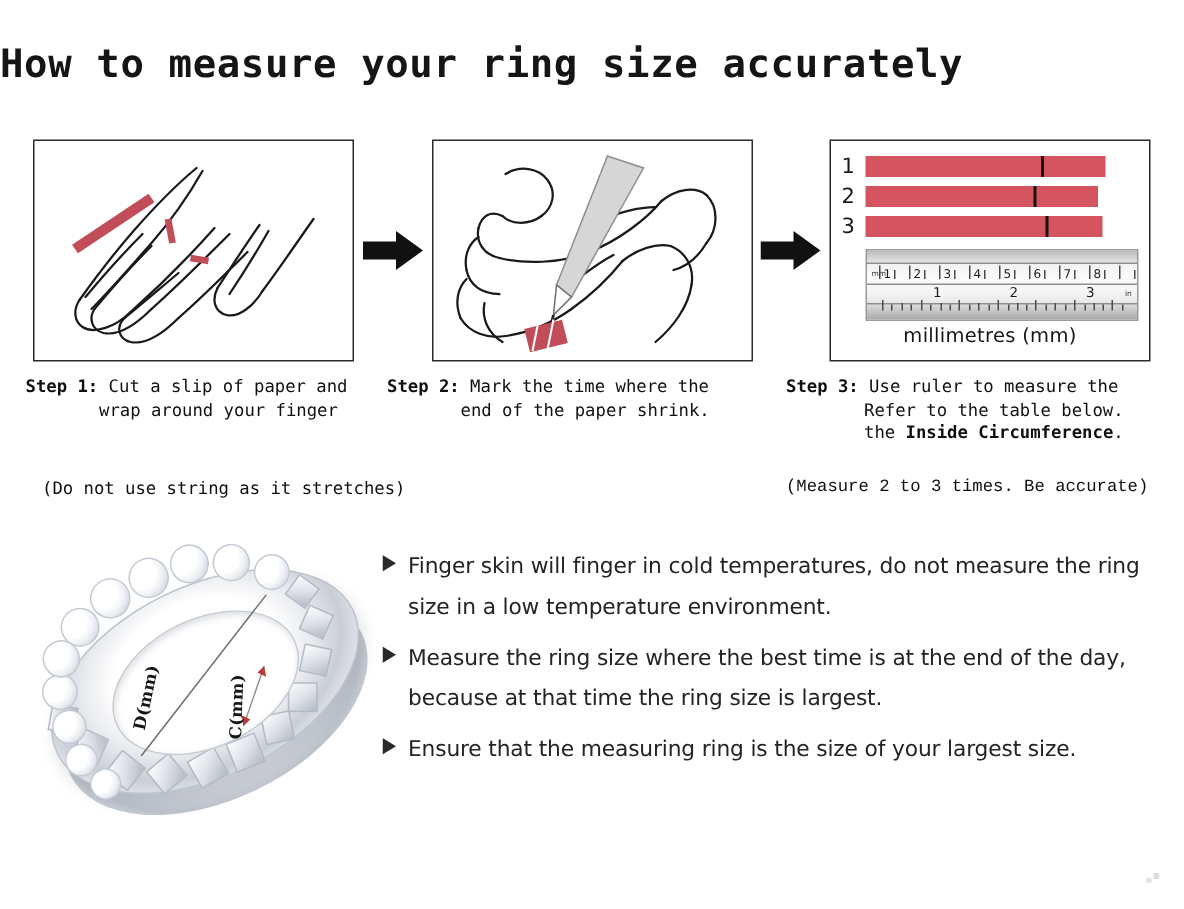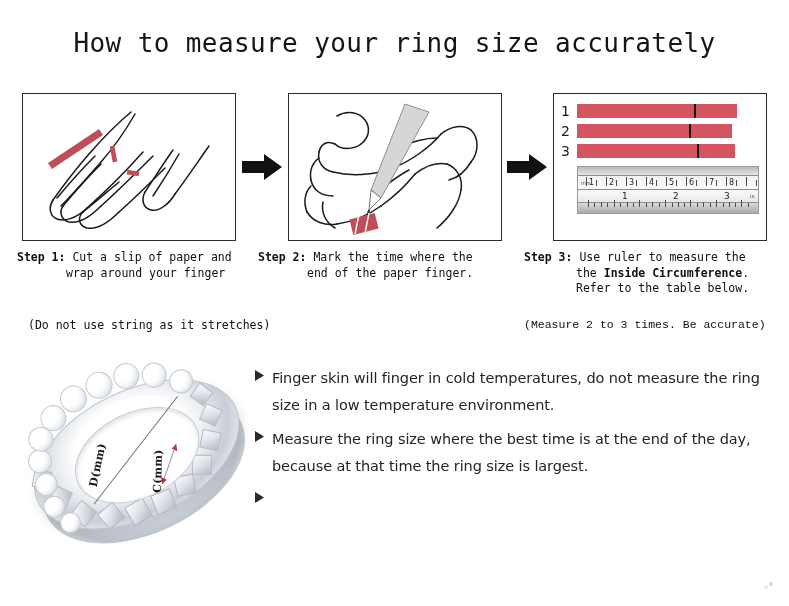--- a/index.html
+++ b/index.html
@@ -12,24 +12,24 @@
     overflow: hidden;
     position: relative;
   }
 
   
   .page-title {
     position: absolute;
     top: 28px;
     left: 0;
     width: 789px;
-    text-align: center;
+    text-align: left;
     font-family: "DejaVu Sans Mono", monospace;
     font-size: 26px;
-    font-weight: 400;
+    font-weight: 700;
     letter-spacing: 0.4px;
     color: #151515;
     white-space: nowrap;
   }
 
   
   .steps-row {
     position: absolute;
     top: 93px;
     left: 22px;
@@ -457,39 +457,40 @@
         <span class="tk" style="left:94px; top:36px; height:4px;"></span>
         <span class="tk" style="left:106px;top:36px; height:4px;"></span>
         <span class="tk" style="left:119px;top:36px; height:4px;"></span>
         <span class="tk" style="left:132px;top:36px; height:4px;"></span>
         <span class="tk" style="left:145px;top:36px; height:4px;"></span>
         <span class="tk" style="left:157px;top:36px; height:4px;"></span>
         <span class="tk" style="left:170px;top:36px; height:4px;"></span>
       </div>
     </div>
 
+    <div class="mm-caption">millimetres (mm)</div>
   </div>
 </div>
 
 <div class="captions-row">
 
   <div class="caption-col cap1">
     <div class="cap-line"><span class="bold">Step 1:</span> <span>Cut a slip of paper and</span></div>
     <div class="cap-line indent">wrap around your finger</div>
   </div>
 
   <div class="caption-col cap2">
     <div class="cap-line"><span class="bold">Step 2:</span> <span>Mark the time where the</span></div>
-    <div class="cap-line indent">end of the paper finger.</div>
+    <div class="cap-line indent">end of the paper shrink.</div>
   </div>
 
   <div class="caption-col cap3">
     <div class="cap-line"><span class="bold">Step 3:</span> <span>Use ruler to measure the</span></div>
+    <div class="cap-line indent3">Refer to the table below.</div>
     <div class="cap-line indent3"><span>the </span><span class="bold">Inside Circumference</span><span>.</span></div>
-    <div class="cap-line indent3">Refer to the table below.</div>
   </div>
 </div>
 
 <div class="cap-note note1">(Do not use string as it stretches)</div>
 <div class="cap-note note3">(Measure 2 to 3 times. Be accurate)</div>
 
 <div class="ring-art">
   <div class="ring-stage">
 
     <div class="ring-band-side"></div>
@@ -554,20 +555,21 @@
     </span>
     <span class="tip-text">Measure the ring size where the best time is at the end of the day, because at that time the ring size is largest.</span>
   </div>
 
   <div class="tip-item">
     <span class="tip-bullet">
       <svg width="9" height="11" viewBox="0 0 9 11">
           <polygon points="0,0 9,5.5 0,11" fill="#2a2a2a"></polygon>
         </svg>
     </span>
+    <span class="tip-text">Ensure that the measuring ring is the size of your largest size.</span>
   </div>
 </div>
 
 <div class="corner-mark">
   <svg width="9" height="8" viewBox="0 0 9 8">
       <rect x="5" y="0" width="4" height="4" fill="#555"></rect>
       <circle cx="2" cy="5" r="2" fill="#888"></circle>
     </svg>
 </div>
 

